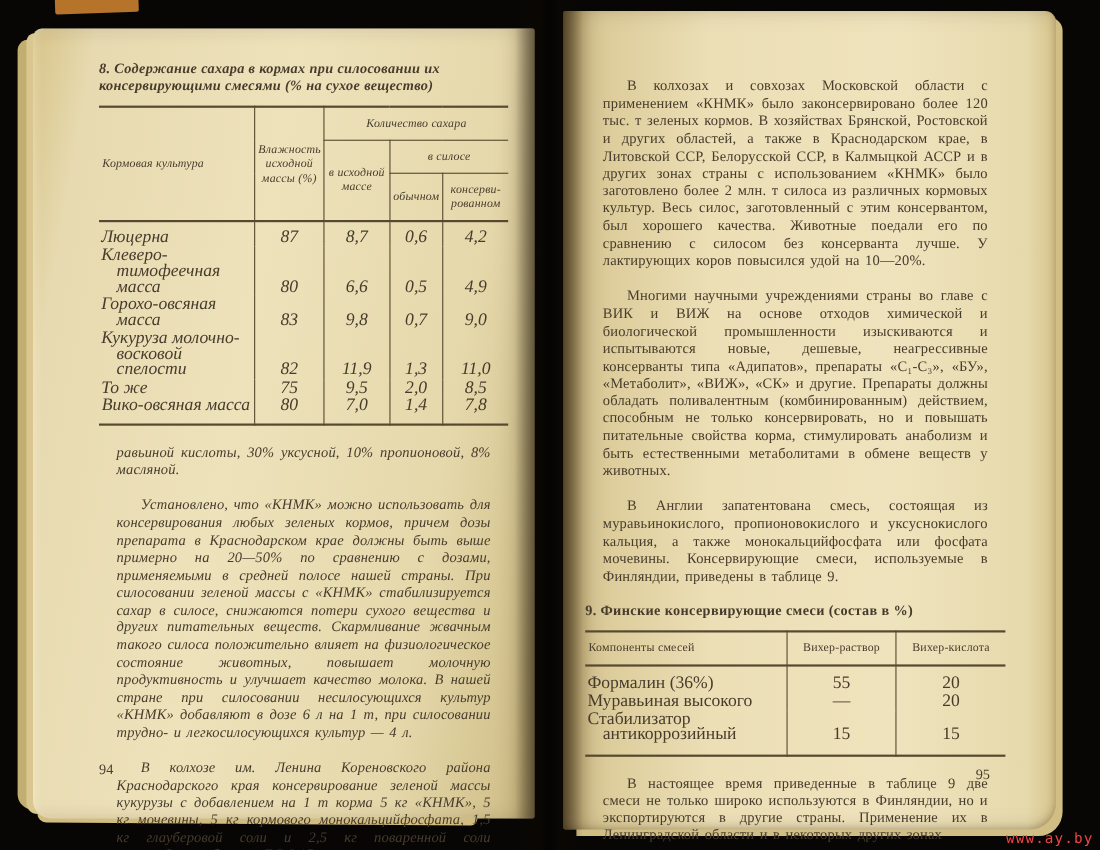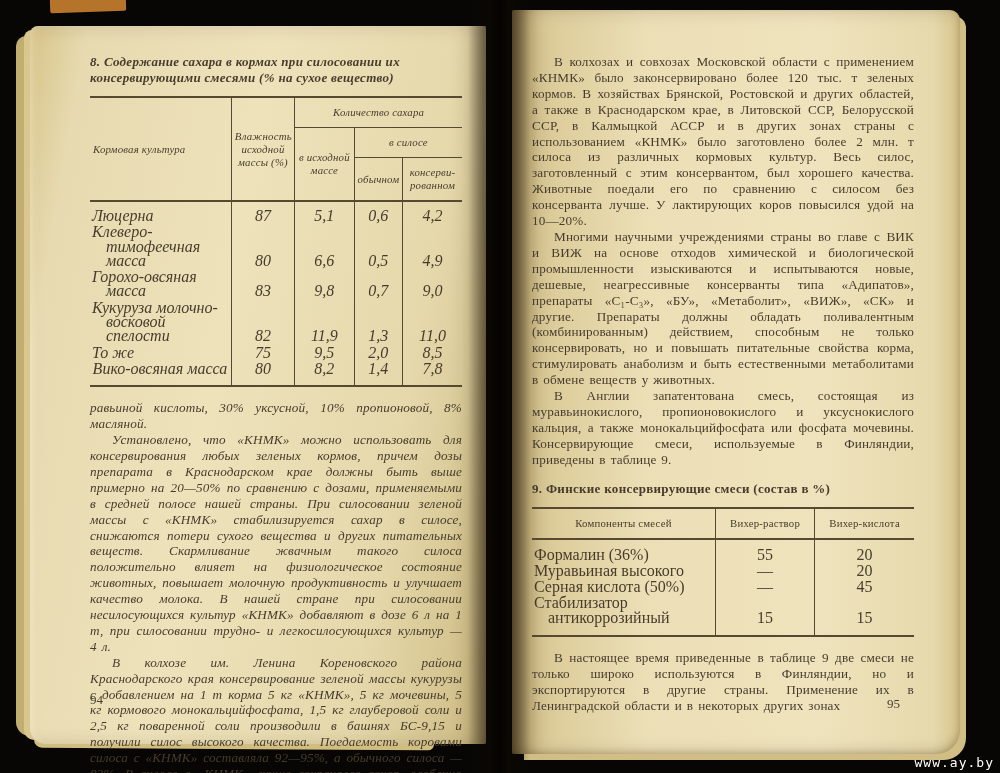--- a/index.html
+++ b/index.html
@@ -38,21 +38,21 @@
     position:absolute; left:468px; top:0; width:62px; height:773px;
     background: linear-gradient(to right, rgba(15,10,3,0) 0%, rgba(15,10,3,0.45) 35%, rgba(4,3,1,0.92) 50%, rgba(15,10,3,0.45) 66%, rgba(15,10,3,0) 100%);
     pointer-events:none;
   }
   
   .content { position:absolute; }
   .left-content  { left:60px; top:28px;  width:372px;font-style:italic; }
   .right-content { left:20px; top:44px;  width:382px; }
   .tbl-title { font-weight:bold; font-size:13px; line-height:16px; letter-spacing:0.3px; text-align:left; }
   .para {
-    margin:0; font-size:13.2px; line-height:15.9px;
+    margin:16px; font-size:13.2px; line-height:15.9px;
     text-align:justify; letter-spacing:0.15px; word-spacing:1.5px;
   }
   .para.indent { text-indent:22px; }
   .pagenum { position:absolute; font-size:13px; color:#4a3f2e; }
   .pn-left  { left:60px; bottom:36px; }
   .pn-right { right:60px; bottom:42px; }
   
   table.tbl {
     border-collapse:collapse; table-layout:fixed; width:100%;
     margin-top:10px; margin-bottom:13px;
@@ -73,21 +73,21 @@
   table.tbl td.c-name { padding-left:16px; text-indent:-14px; }
   .tbl8 tbody tr:first-child td { padding-top:7px; }
   .tbl8 tbody tr:last-child td  { padding-bottom:9px;text-align:center; }
   .tbl9 tbody tr:first-child td { padding-top:8px; }
   .tbl9 tbody tr:last-child td  { padding-bottom:10px; }
   .gap-top { margin-top:13px; }
   
   .watermark {
     position:absolute; right:6px; bottom:3px;
     font-family:"DejaVu Sans Mono", monospace; font-size:13px;
-    color:#ffffff; letter-spacing:1px;
+    color:#ef4444; letter-spacing:1px;
   }
 </style>
 </head>
 <body>
 
 <div class="photo">
 
   <div class="cover-sliver"></div>
   <div class="stack stack-left-1"></div>
   <div class="stack stack-left-2"></div>
@@ -119,21 +119,21 @@
           </tr>
           <tr>
             <th class="vline">обычном</th>
             <th class="vline">консерви-рованном</th>
           </tr>
         </thead>
         <tbody>
           <tr>
             <td class="c-name">Люцерна</td>
             <td class="vline">87</td>
-            <td class="vline">5,1</td>
+            <td class="vline">8,7</td>
             <td class="vline">0,6</td>
             <td class="vline">4,2</td>
           </tr>
           <tr>
             <td class="c-name">Клеверо-тимофеечная масса</td>
             <td class="vline">80</td>
             <td class="vline">6,6</td>
             <td class="vline">0,5</td>
             <td class="vline">4,9</td>
           </tr>
@@ -154,21 +154,21 @@
           <tr>
             <td class="c-name">То же</td>
             <td class="vline">75</td>
             <td class="vline">9,5</td>
             <td class="vline">2,0</td>
             <td class="vline">8,5</td>
           </tr>
           <tr>
             <td class="c-name">Вико-овсяная масса</td>
             <td class="vline">80</td>
-            <td class="vline">8,2</td>
+            <td class="vline">7,0</td>
             <td class="vline">1,4</td>
             <td class="vline">7,8</td>
           </tr>
         </tbody>
       </table>
 
       <p class="para">равьиной кислоты, 30% уксусной, 10% пропионовой, 8% масляной.</p>
       <p class="para indent">Установлено, что «КНМК» можно использовать для консервирования любых зеленых кормов, причем дозы препарата в Краснодарском крае должны быть выше примерно на 20—50% по сравнению с дозами, применяемыми в средней полосе нашей страны. При силосовании зеленой массы с «КНМК» стабилизируется сахар в силосе, снижаются потери сухого вещества и других питательных веществ. Скармливание жвачным такого силоса положительно влияет на физиологическое состояние животных, повышает молочную продуктивность и улучшает качество молока. В нашей стране при силосовании несилосующихся культур «КНМК» добавляют в дозе 6 л на 1 т, при силосовании трудно- и легкосилосующихся культур — 4 л.</p>
       <p class="para indent">В колхозе им. Ленина Кореновского района Краснодарского края консервирование зеленой массы кукурузы с добавлением на 1 т корма 5 кг «КНМК», 5 кг мочевины, 5 кг кормового монокальцийфосфата, 1,5 кг глауберовой соли и 2,5 кг поваренной соли производили в башнях БС-9,15 и получили силос высокого качества. Поедаемость коровами силоса с «КНМК» составляла 92—95%, а обычного силоса — 83%. В силосе с «КНМК» лучше сохранялся сахар, особенно крахмал. Этот силос несколько (на 0,2—0,37%) повысил жирность молока коров.</p>
     </div>
@@ -186,42 +186,37 @@
       <div class="tbl-title gap-top">9. Финские консервирующие смеси (состав в %)</div>
 
       <table class="tbl tbl9">
         <colgroup>
           <col style="width:48%">
             <col style="width:26%">
             <col style="width:26%">
         </colgroup>
         <thead>
           <tr>
-            <th class="c-name" style="text-align:center">Компоненты смесей</th>
+            <th class="c-name" style="text-align:left">Компоненты смесей</th>
             <th class="vline">Вихер-раствор</th>
             <th class="vline">Вихер-кислота</th>
           </tr>
         </thead>
         <tbody>
           <tr>
             <td class="c-name">Формалин (36%)</td>
             <td class="vline">55</td>
             <td class="vline">20</td>
           </tr>
           <tr>
             <td class="c-name">Муравьиная высокого</td>
             <td class="vline">—</td>
             <td class="vline">20</td>
           </tr>
           <tr>
-            <td class="c-name">Серная кислота (50%)</td>
-            <td class="vline">—</td>
-            <td class="vline">45</td>
-          </tr>
-          <tr>
             <td class="c-name">Стабилизатор антикоррозийный</td>
             <td class="vline">15</td>
             <td class="vline">15</td>
           </tr>
         </tbody>
       </table>
 
       <p class="para indent">В настоящее время приведенные в таблице 9 две смеси не только широко используются в Финляндии, но и экспортируются в другие страны. Применение их в Ленинградской области и в некоторых других зонах</p>
     </div>
 

